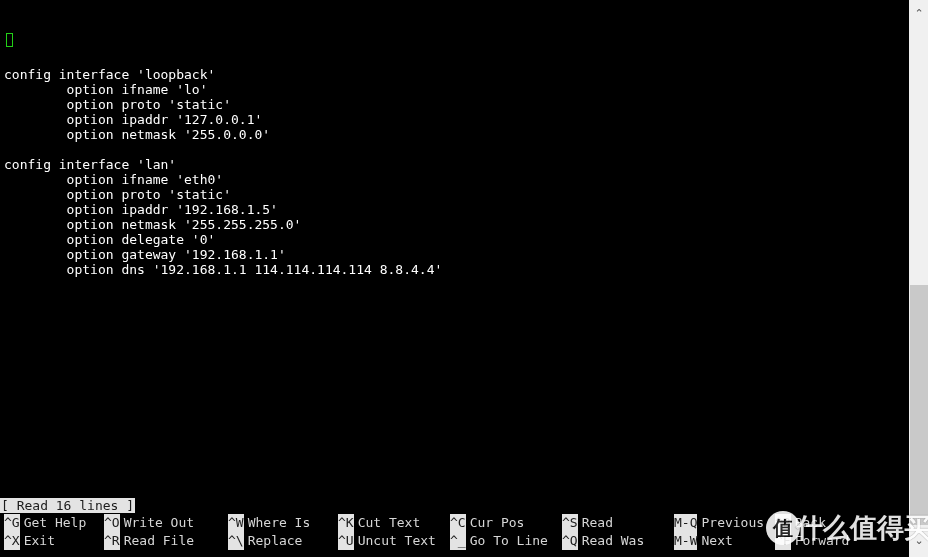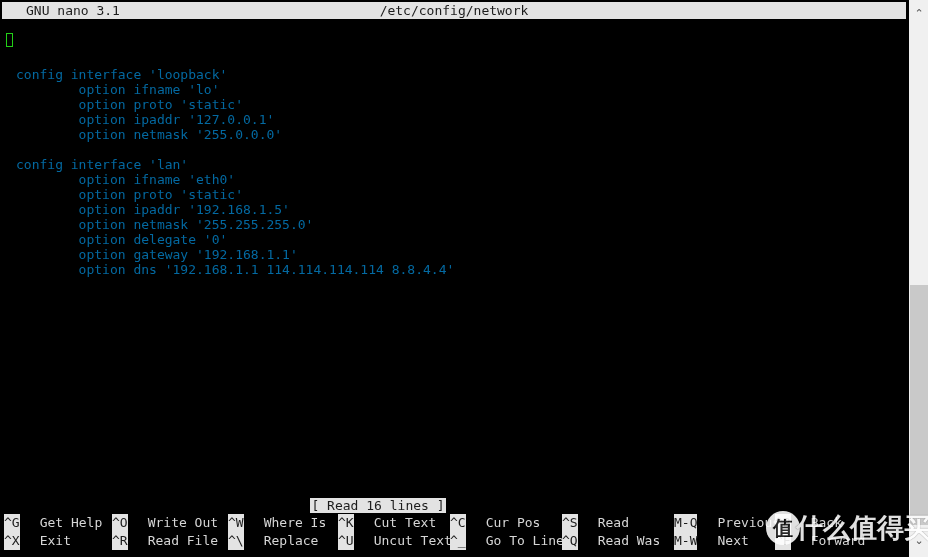--- a/index.html
+++ b/index.html
@@ -60,44 +60,44 @@
     top: 22px;
     width: 908px;
     height: 470px;
     color: #d6d6d6;
     font-size: 13px;
     line-height: 15px;
     white-space: pre;
   }
   .code-line {
     height: 15px;
-    padding-left: 16px;
-    white-space: pre;
-    color: #0369a1;
+    padding-left: 4px;
+    white-space: pre;
+    color: #ffffff;
   }
 
   
   #cursor-block {
     position: absolute;
     left: 6px;
     top: 11px;
     width: 7px;
     height: 14px;
     border: 1px solid #23d018;
     background: transparent;
   }
 
   
   #status-line {
     position: absolute;
     left: 0;
     top: 498px;
     width: 756px;
     height: 15px;
-    text-align: center;
+    text-align: left;
     font-size: 13px;
     line-height: 15px;
   }
   #status-message {
     display: inline-block;
     background: #e3e3e3;
     color: #1c1c1c;
     padding: 0 1px;
     white-space: pre;
   }
@@ -126,26 +126,26 @@
   .sc-key {
     display: inline-block;
     background: #e3e3e3;
     color: #1c1c1c;
     white-space: pre;
   }
   .sc-label {
     display: inline-block;
     color: #d6d6d6;
     white-space: pre;
-    padding-left: 20px;
+    padding-left: 4px;
   }
 
   
   .col-0 { left: 4px; }
-  .col-1 { left: 112px; }
+  .col-1 { left: 104px; }
   .col-2 { left: 228px; }
   .col-3 { left: 338px; text-decoration: underline; }
   .col-4 { left: 450px; }
   .col-5 { left: 562px; }
   .col-6 { left: 674px; }
   .col-7 { left: 775px; }
 
   
   #scrollbar {
     position: absolute;
@@ -215,24 +215,20 @@
     letter-spacing: 0px;
     white-space: nowrap;
     text-shadow: 0 0 1px rgba(0,0,0,0.6);
   }
 </style>
 </head>
 <body>
 
 <div id="terminal">
 
-  <div id="title-bar">
-    <span id="title-app">GNU nano 3.1</span>
-    <span id="title-file">/etc/config/network</span>
-  </div>
 
   <div id="editor">
     <div id="code-lines"><div class="code-line">&nbsp;</div><div class="code-line">config interface 'loopback'</div><div class="code-line">        option ifname 'lo'</div><div class="code-line">        option proto 'static'</div><div class="code-line">        option ipaddr '127.0.0.1'</div><div class="code-line">        option netmask '255.0.0.0'</div><div class="code-line">&nbsp;</div><div class="code-line">config interface 'lan'</div><div class="code-line">        option ifname 'eth0'</div><div class="code-line">        option proto 'static'</div><div class="code-line">        option ipaddr '192.168.1.5'</div><div class="code-line">        option netmask '255.255.255.0'</div><div class="code-line">        option delegate '0'</div><div class="code-line">        option gateway '192.168.1.1'</div><div class="code-line">        option dns '192.168.1.1 114.114.114.114 8.8.4.4'</div></div>
     <div id="cursor-block"></div>
   </div>
 
   <div id="status-line">
     <span id="status-message">[ Read 16 lines ]</span>
   </div>
 

